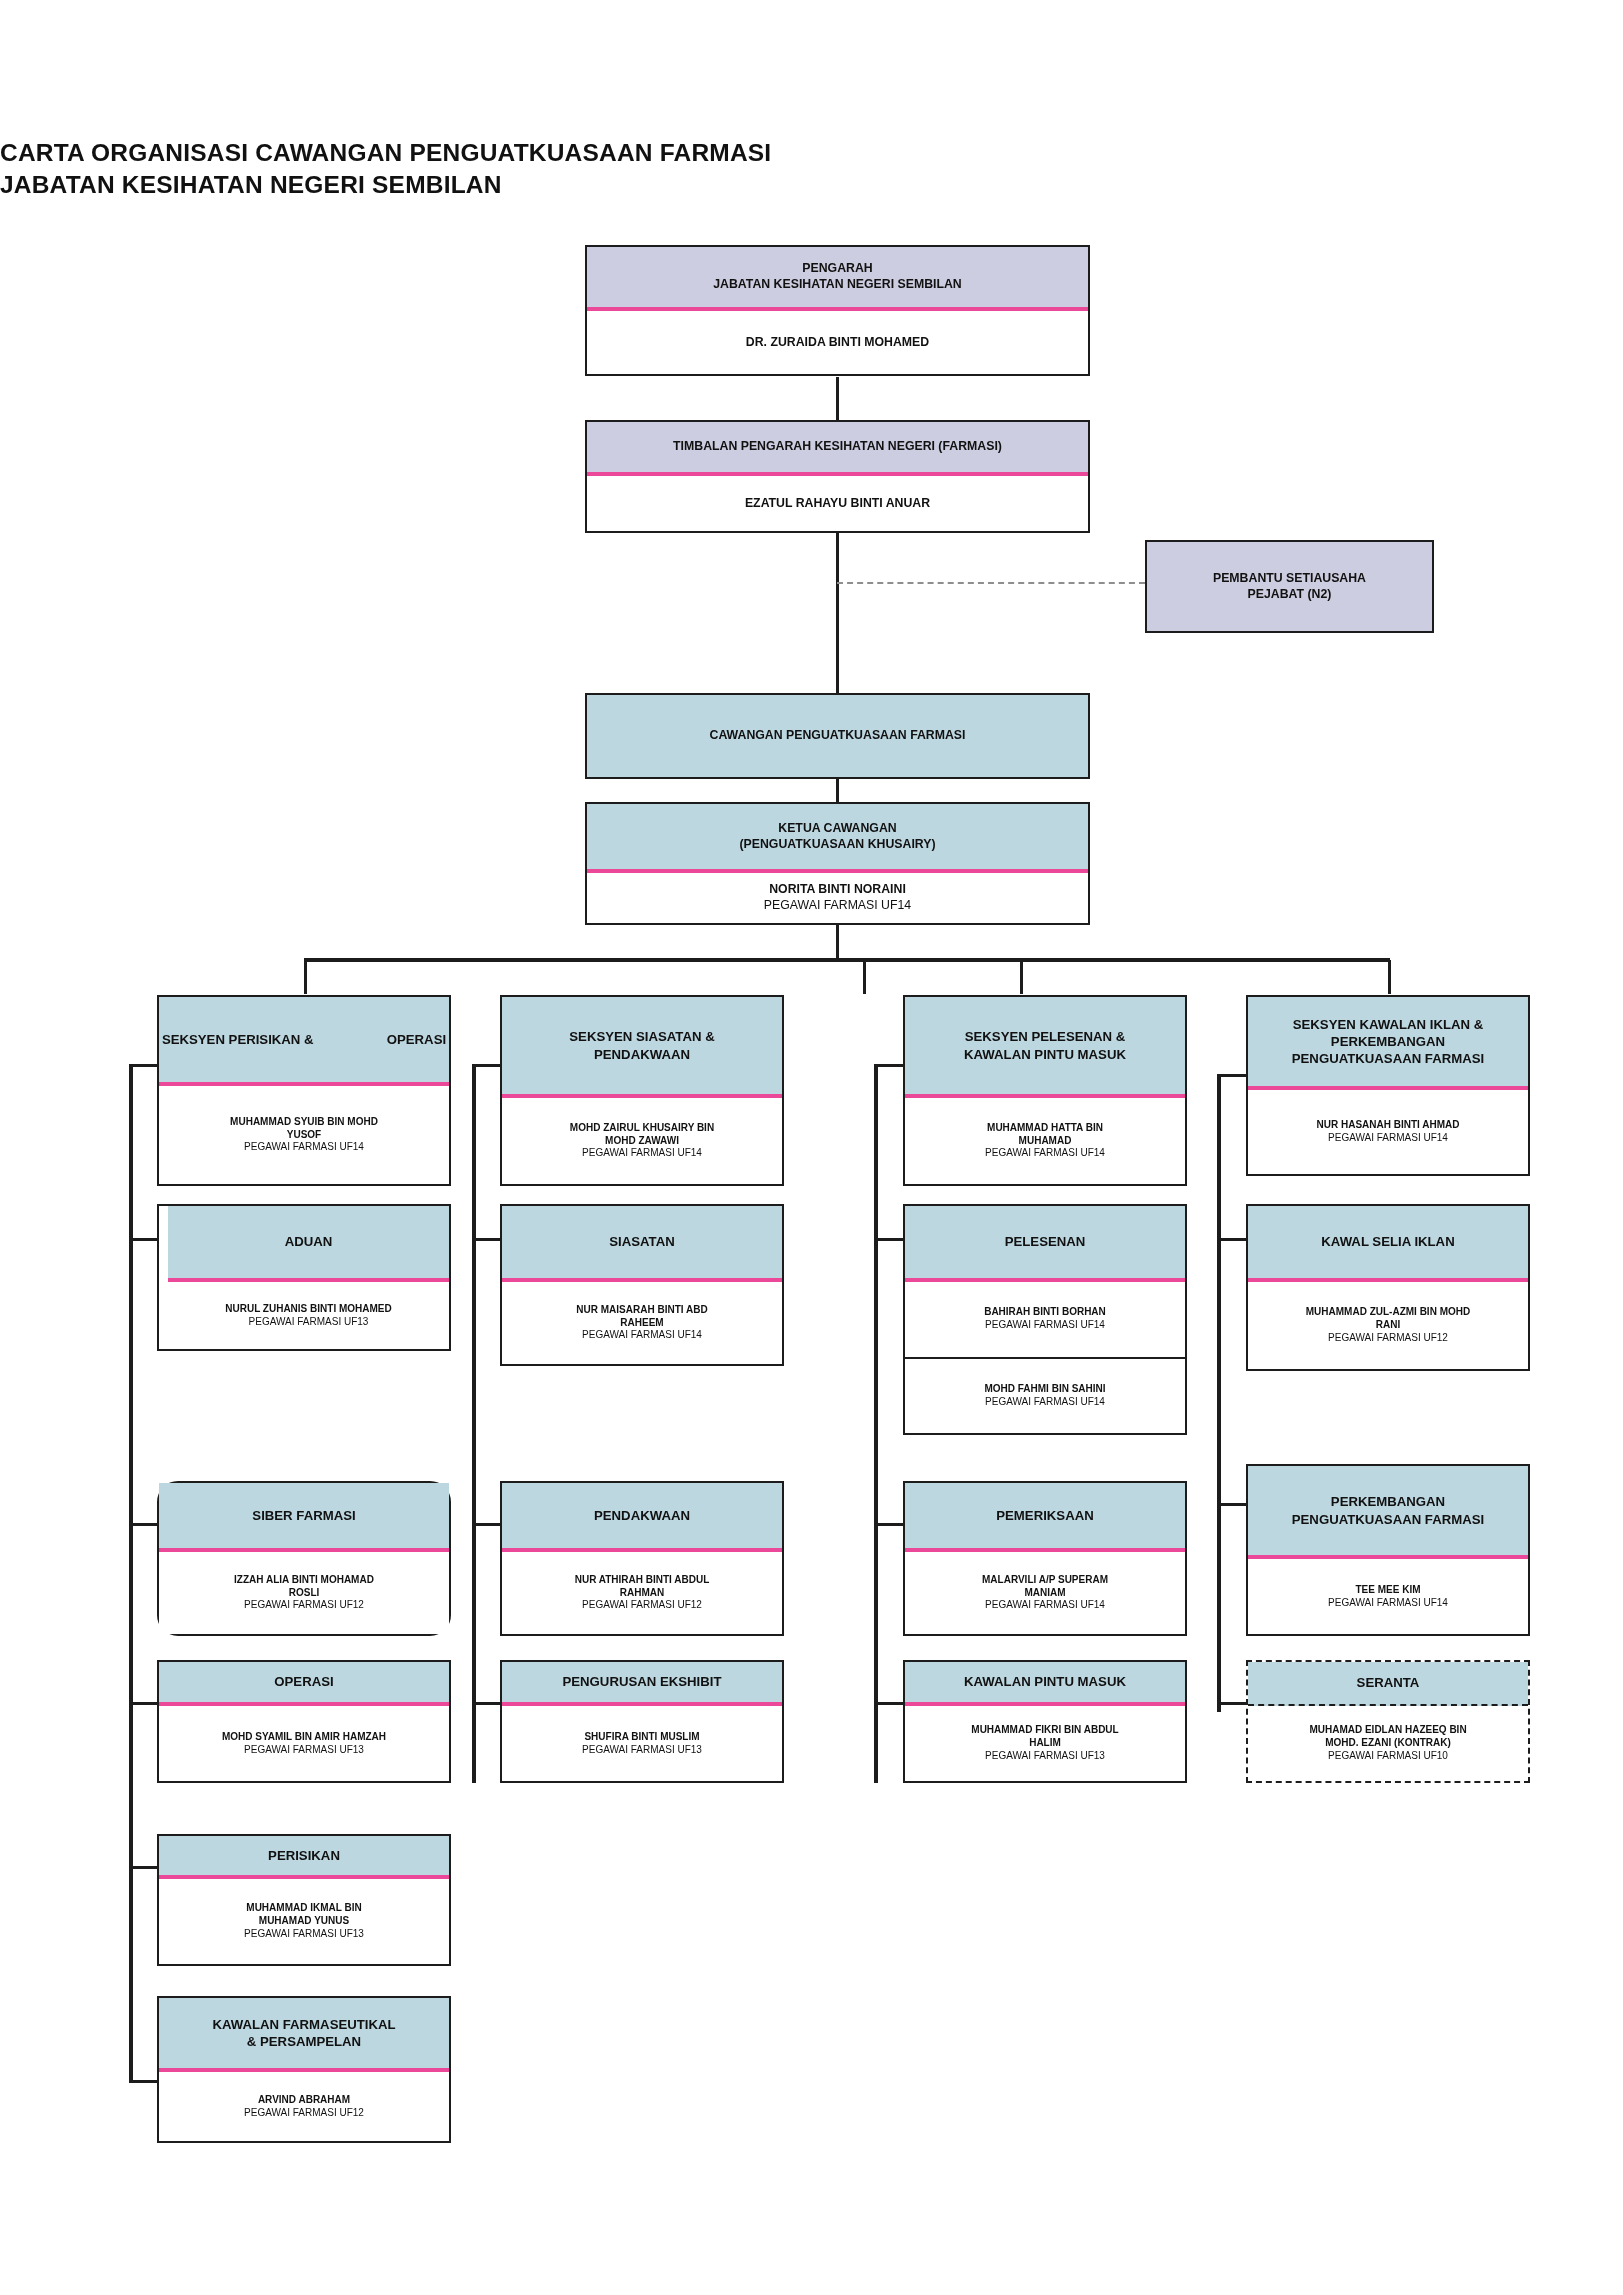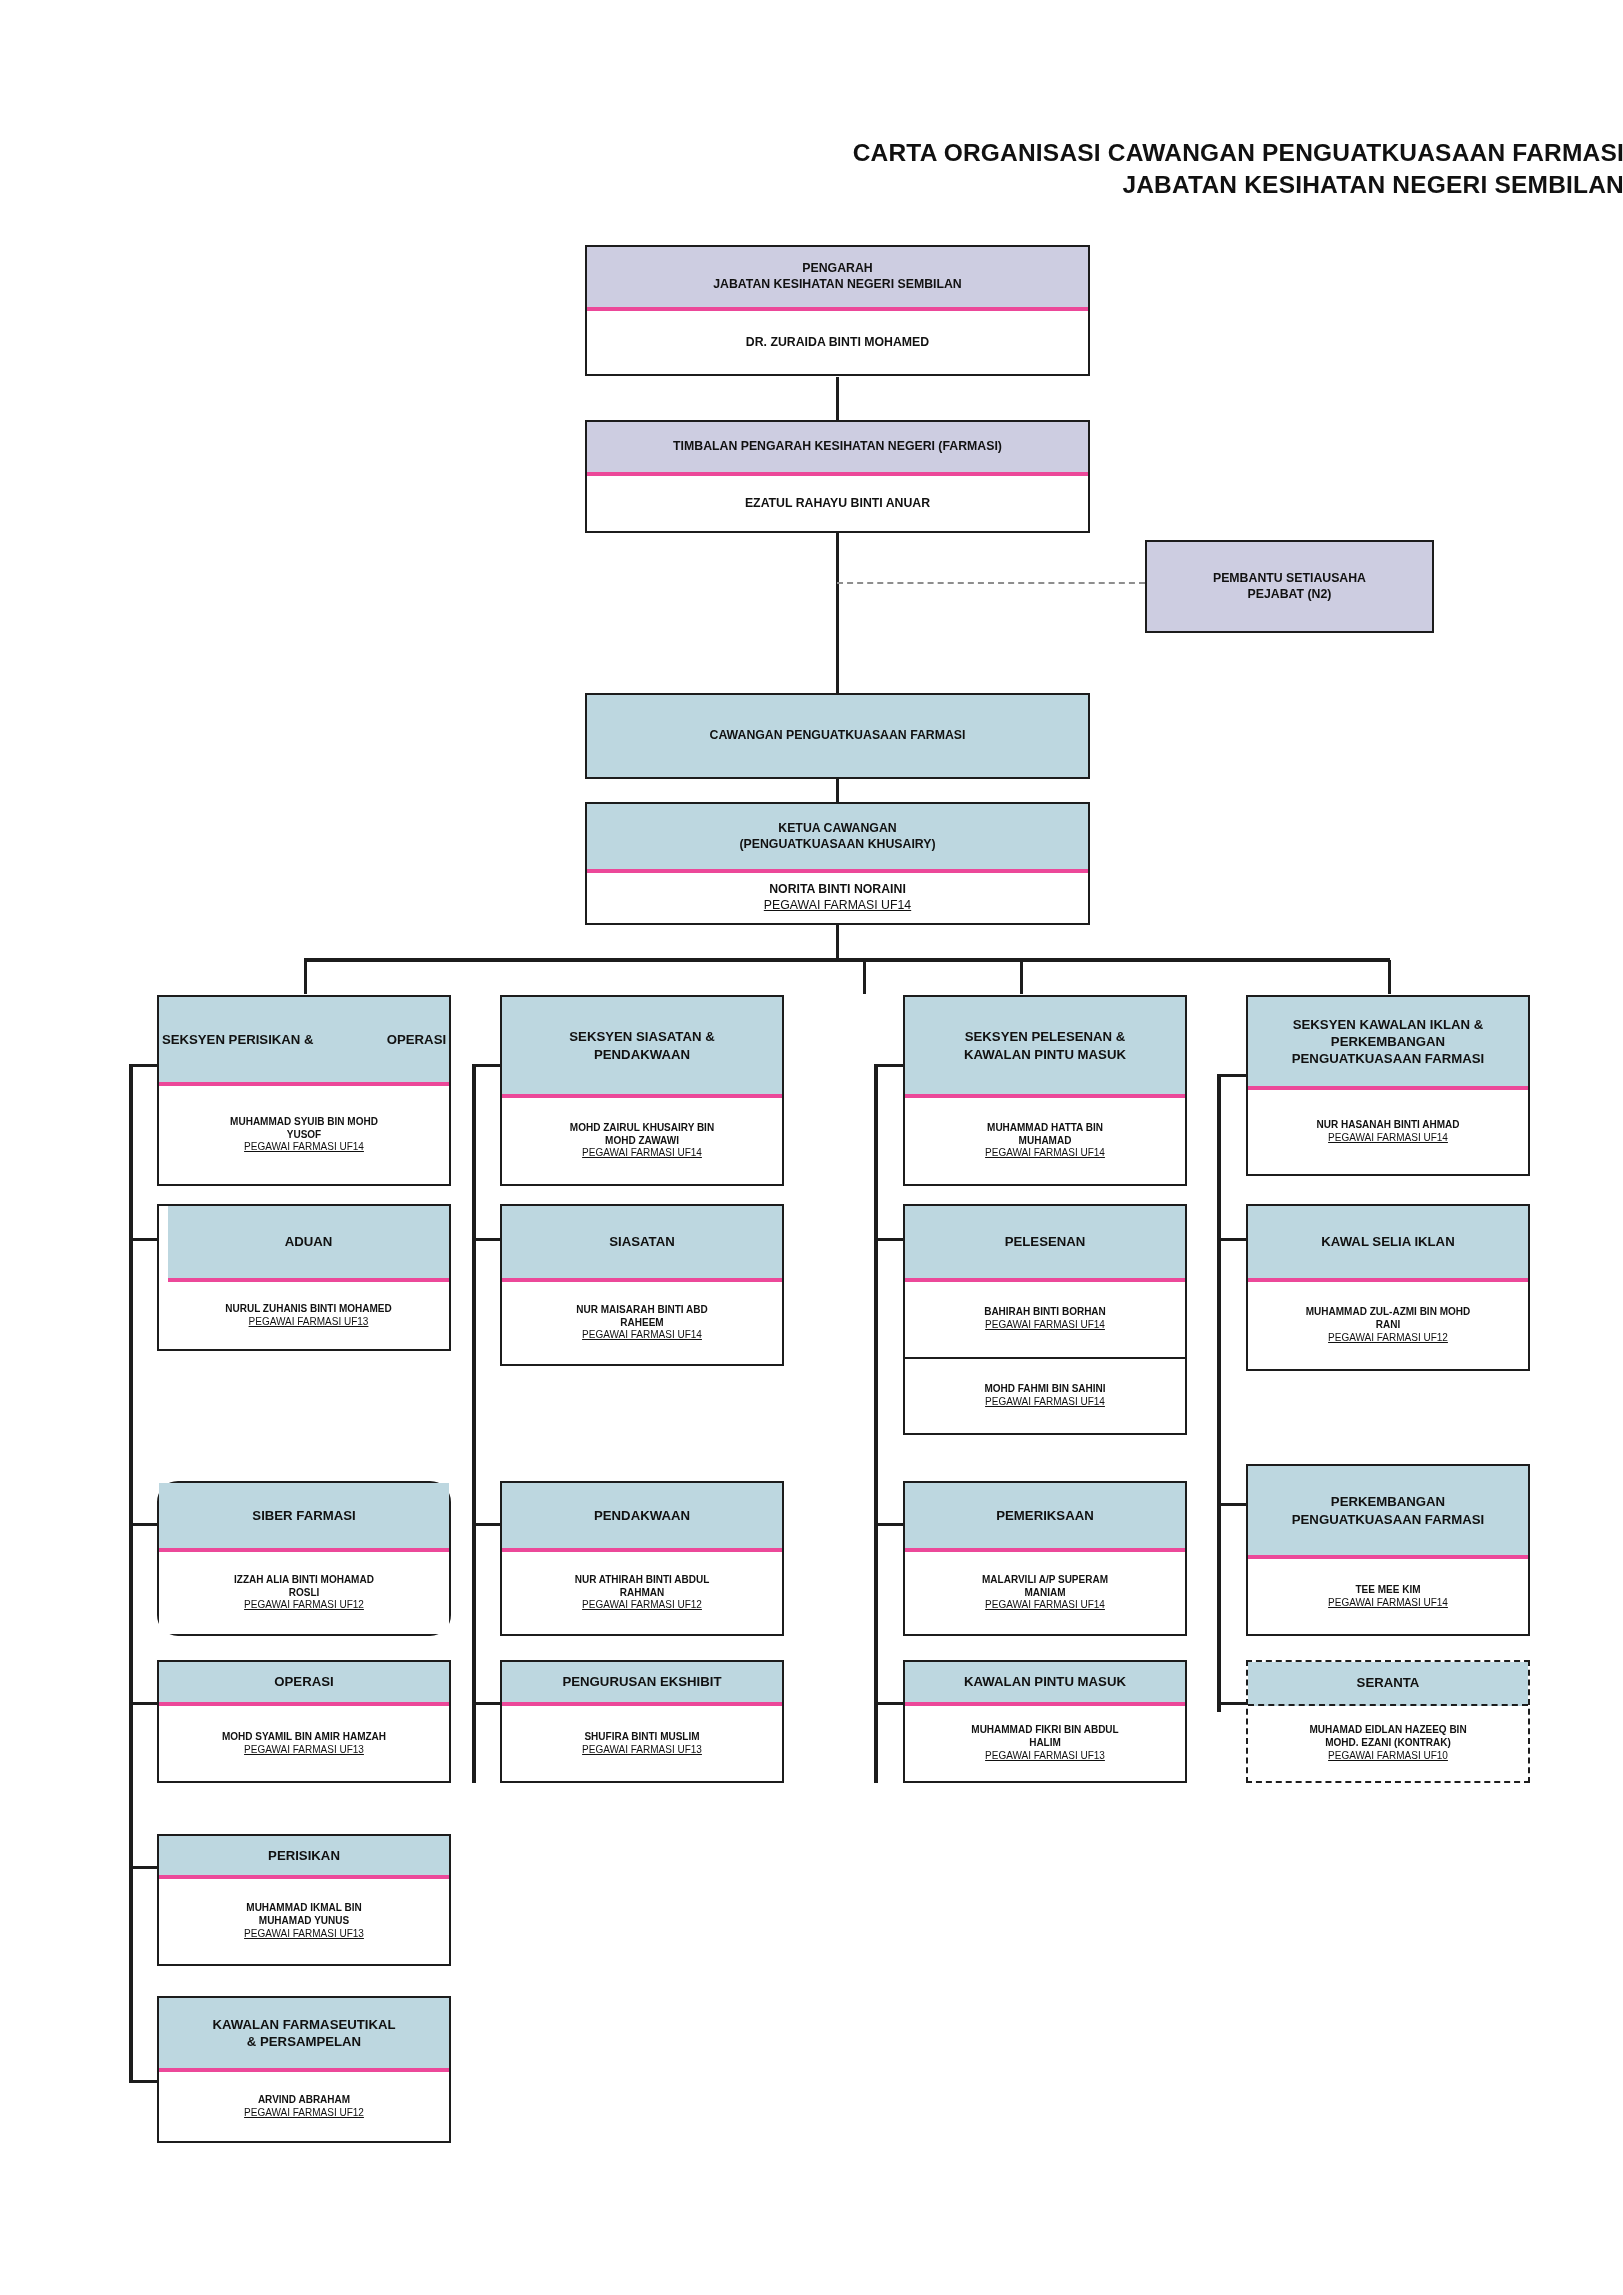--- a/index.html
+++ b/index.html
@@ -9,21 +9,21 @@
     background:#ffffff;
     font-family:"Liberation Sans", sans-serif;
     color:#111;
     position:relative;
     overflow:hidden;
   }
   
   #chart-title{
     position:absolute;
     left:0;right:0;top:137px;
-    text-align:right;
+    text-align:left;
     font-size:24.5px;
     font-weight:bold;
     letter-spacing:0.2px;
     line-height:1.32;
   }
   #chart-title .tl{display:block;}
 
   
   .node{
     position:absolute;
@@ -54,21 +54,21 @@
     display:flex;flex-direction:column;
     align-items:center;justify-content:center;
     text-align:center;
     padding:2px 2.9px;
     box-sizing:border-box;
     line-height:1.28;
     background:#ffffff;
   }
   .node .body + .body{ border-top:2px solid #1c1c1c; }
   .nm{ font-weight:bold; }
-  .gr{ font-weight:normal;text-decoration:underline; }
+  .gr{ font-weight:normal; }
 
   
   .ln{ position:absolute; background:#1c1c1c; }
   .ln.v{ width:2.5px; }
   .ln.h{ height:2.5px; }
   .ln.thick{ height:4.4px; }
   .ln.spine{ width:4.4px; }
   .dashline{
     position:absolute;
     height:0;

